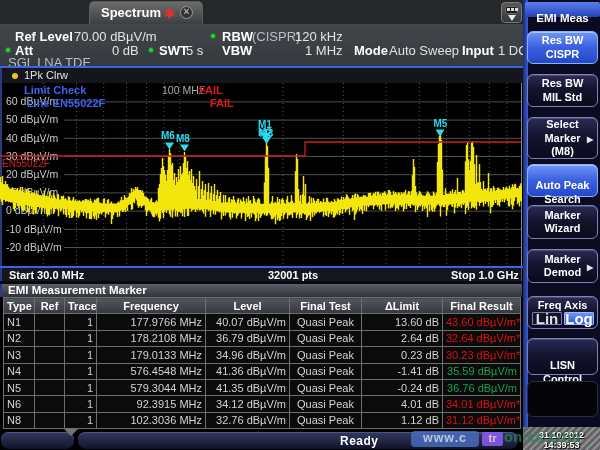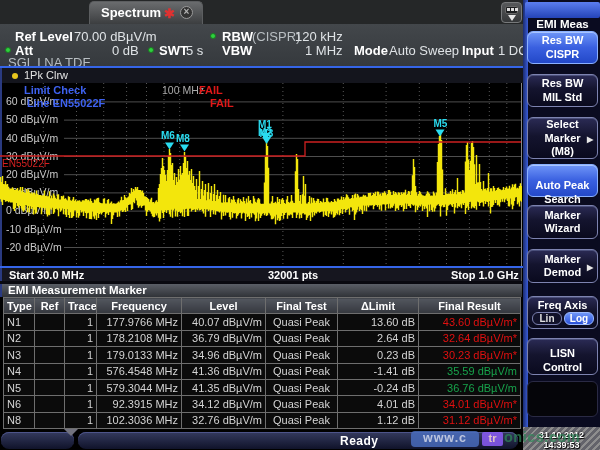--- a/index.html
+++ b/index.html
@@ -56,29 +56,29 @@
 #bs1{left:1px;top:3px;width:73px;height:17px;background:linear-gradient(#343a5e,#10132a);border-radius:8px;
   box-shadow:inset 0 1px 0 #4d548a;}
 #bsarrow{left:64px;top:0px;width:0;height:0;border:7px solid transparent;border-top:7px solid #72727e;}
 #bs2{left:78px;top:3px;width:440px;height:17px;background:linear-gradient(#343a5e,#10132a);border-radius:8px;
   box-shadow:inset 0 1px 0 #4d548a;}
 #ready{left:340px;top:5px;font-size:12px;font-weight:bold;color:#fff;letter-spacing:0.5px;}
 
 #side{left:523px;top:0;width:77px;height:450px;background:#0a0b20;}
 #side .bluestrip{left:0;top:0;width:5px;height:428px;background:linear-gradient(90deg,#1b2c6e,#3a5cd8);}
 #emimeas{left:2px;top:2px;width:75px;height:15px;background:linear-gradient(#5b7ef0,#2444b8);
-  color:#fff;font-size:11.5px;font-weight:bold;text-align:center;padding-top:16px;border-radius:2px;}
+  color:#fff;font-size:11.5px;font-weight:bold;text-align:center;padding-top:10px;border-radius:2px;}
 .sk{left:4px;width:71px;border-radius:6px;color:#fff;font-size:11px;font-weight:bold;
   text-align:center;border:1px solid #7d83b0;}
 #scr .sk .ln{position:static;display:block;line-height:13.5px;}
 .sknorm{background:linear-gradient(#2b2b55 0%,#14142e 45%,#0a0a1e 100%);box-shadow:inset 0 1px 0 #4a4f7a;}
 .sksel2{background:linear-gradient(#6f96f8 0%,#3a60e0 50%,#2348c8 100%);border-color:#8ab0ff;box-shadow:inset 0 1px 0 #a8c4ff;}
 .arr{right:3px;width:8px;color:#e8e8e8;font-size:8px;}
-.togg{position:absolute;width:28px;height:13px;border:1px solid #7a7fae;border-radius:6px;
-  font-size:10px;font-weight:bold;line-height:11px;}
+.togg{position:absolute;width:28px;height:13px;border:1px solid #7a7fae;border-radius:1px;
+  font-size:15px;font-weight:bold;line-height:11px;}
 #stripes{left:0px;top:427px;width:77px;height:23px;
   background:repeating-linear-gradient(135deg,#8e8e8e 0 2px,#63636a 2px 5px);}
 #dt{left:0px;top:430px;width:77px;text-align:center;color:#fff;font-size:9px;font-weight:bold;
   line-height:10px;text-shadow:0 0 2px #000,1px 1px 1px #000;}
 
 #wm1{left:411px;top:431px;width:68px;height:16px;background:#4a6ec0;opacity:.82;border-radius:4px;
   color:#dce6ff;font-size:12.5px;font-weight:bold;text-align:center;letter-spacing:1px;line-height:15px;}
 #wm2{left:482px;top:432px;width:21px;height:14px;background:#8b5cf6;opacity:.85;border-radius:2px;
   color:#ffdddd;font-size:11px;font-weight:bold;text-align:center;line-height:13px;}
 #wm3{left:504px;top:429px;color:#2e8658;font-size:14.5px;font-weight:bold;opacity:.75;letter-spacing:.5px;}
@@ -164,21 +164,21 @@
     </div>
 <div id="gap2"></div>
 <div id="emibar">
       <span style="left:6px;top:0px;">EMI Measurement Marker</span>
     </div>
 <div id="tbl">
 <div class="tr hd">
         <span style="width:31px;">Type</span>
         <span style="width:30px;">Ref</span>
         <span style="width:32px;">Trace</span>
-        <span style="width:85px;">Frequency</span>
+        <span style="width:109px;">Frequency</span>
         <span style="width:84px;">Level</span>
         <span style="width:72px;">Final Test</span>
         <span style="width:81px;">ΔLimit</span>
         <span>Final Result</span>
       </div>
 <div class="tr">
         <span>N1</span>
         <span></span>
         <span class="rt">1</span>
         <span class="rt">177.9766 MHz</span>
@@ -282,21 +282,21 @@
 <div class="sk sknorm" style="top:249px;height:34px;padding-top:2.5px;">
         <span class="ln">Marker</span>
         <span class="ln">Demod</span>
         <span class="arr" style="top:13px;">▶</span>
       </div>
 <div class="sk sknorm freqaxis" style="top:296px;height:33px;padding-top:1.0px;">
         <span class="ln" style="line-height:14px;">Freq Axis</span>
         <span class="togg" style="left:4px;top:15px;width:30px;background:#12122a;color:#e0e0e0;">Lin</span>
         <span class="togg" style="left:36px;top:15px;width:30px;background:linear-gradient(#6f96f8,#2a50d8);color:#fff;border-color:#9ab8ff;">Log</span>
       </div>
-<div class="sk sknorm" style="top:338px;height:37px;padding-top:8px;">
+<div class="sk sknorm" style="top:338px;height:37px;padding-top:20px;">
         <span class="ln">LISN</span>
         <span class="ln">Control</span>
       </div>
 <div class="sk" style="top:381px;height:36px;background:#050509;border-color:#2a2a44;"></div>
 <div id="stripes"></div>
 <div id="dt">31.10.2012<br>14:39:53</div>
 </div>
 <div id="wm1">www.c</div>
 <div id="wm2">tr</div>
 <div id="wm3">onics.com</div>

